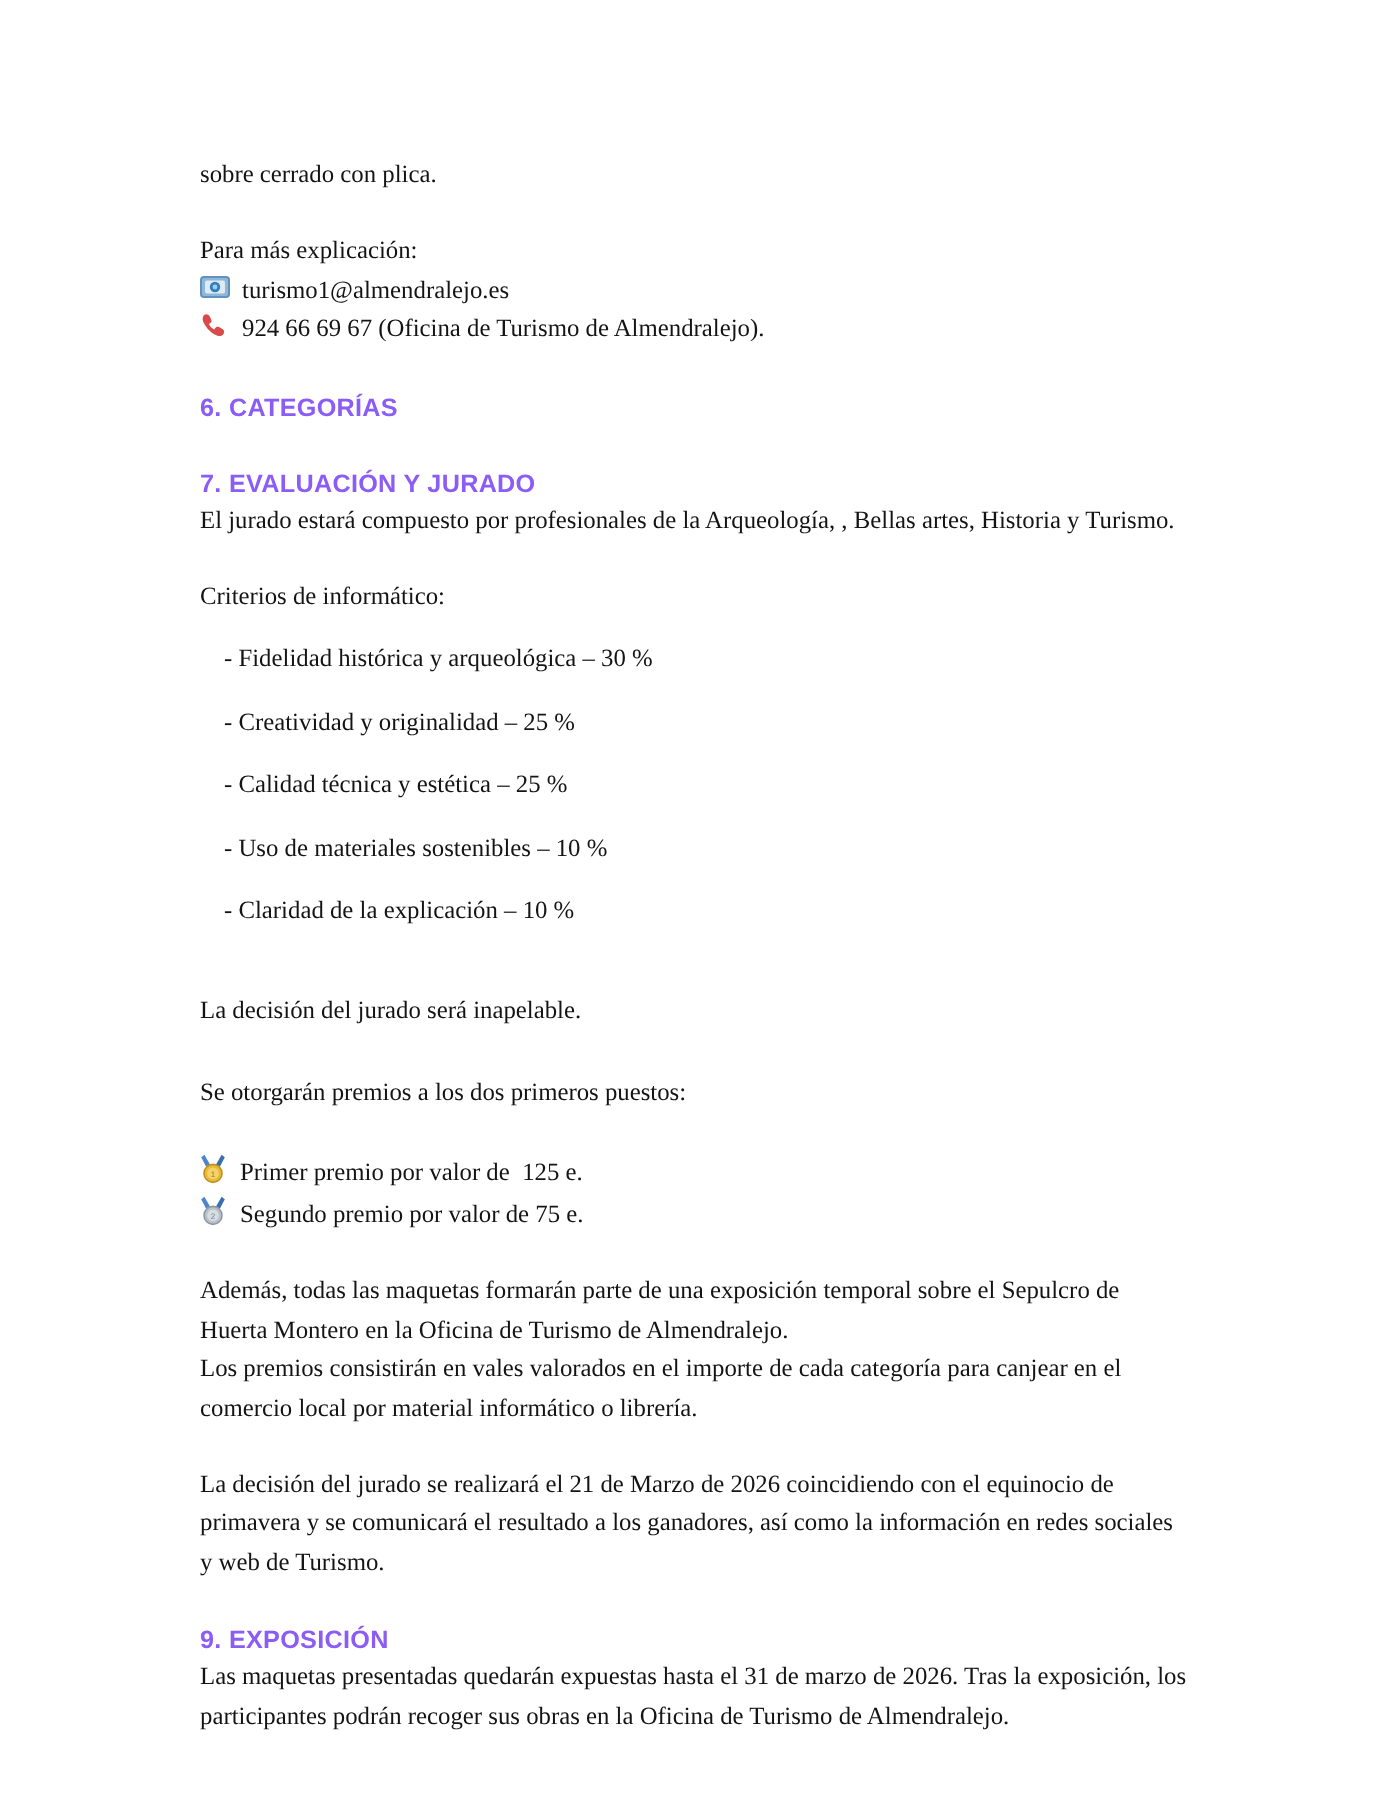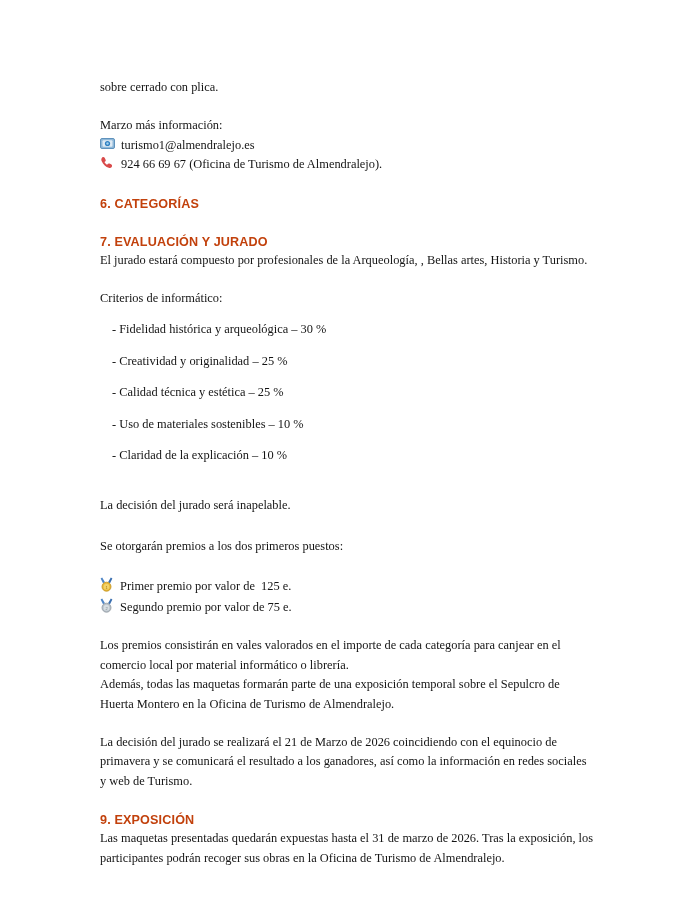--- a/index.html
+++ b/index.html
@@ -33,21 +33,21 @@
     margin: 0;
     padding: 0;
   }
   .gap-sm { height: 19px; }
   .gap-md { height: 21px; }
 
   h2.section-heading {
     font-family: "Liberation Sans", "DejaVu Sans", sans-serif;
     font-size: 12.6px;
     font-weight: bold;
-    color: #c2410c;
+    color: #8b5cf6;
     letter-spacing: 0.15px;
     margin: 0;
     padding: 0;
     line-height: 17px;
   }
 
   .contact-line {
     display: flex;
     align-items: baseline;
     gap: 6px;
@@ -100,21 +100,21 @@
 </head>
 <body>
 
 <div class="page">
   <div class="doc-body">
 
     <p class="para">sobre cerrado con plica.</p>
 
     <div class="gap-sm"></div>
 
-    <p class="para">Marzo más información:</p>
+    <p class="para">Para más explicación:</p>
 
     <div class="contact-line">
       <span class="icon-slot icon-email">
         <svg width="15" height="13" viewBox="0 0 15 13">
           <rect x="0.5" y="1.5" width="14" height="10" rx="1.5" fill="#8fb8d8" stroke="#5f92bd" stroke-width="1"></rect>
           <rect x="2.5" y="3.2" width="10" height="6.6" rx="1" fill="#dfeaf4"></rect>
           <circle cx="7.5" cy="6.5" r="2.6" fill="#2f7fc1"></circle>
           <circle cx="7.5" cy="6.5" r="1.2" fill="#9fd0ef"></circle>
         </svg>
       </span>
@@ -182,22 +182,22 @@
           <circle cx="6.5" cy="9.7" r="4.5" fill="#b9c2ca" stroke="#8e989f" stroke-width="0.8"></circle>
           <circle cx="6.5" cy="9.7" r="2.9" fill="#d7dee3"></circle>
           <text x="6.5" y="11.5" font-size="4" text-anchor="middle" fill="#79838a" font-family="Liberation Sans, sans-serif">2</text>
         </svg>
       </span>
       <span class="contact-text">Segundo premio por valor de 75 e.</span>
     </div>
 
     <div class="gap-sm"></div>
 
+    <p class="para">Además, todas las maquetas formarán parte de una exposición temporal sobre el Sepulcro de Huerta Montero en la Oficina de Turismo de Almendralejo.</p>
     <p class="para">Los premios consistirán en vales valorados en el importe de cada categoría para canjear en el comercio local por material informático o librería.</p>
-    <p class="para">Además, todas las maquetas formarán parte de una exposición temporal sobre el Sepulcro de Huerta Montero en la Oficina de Turismo de Almendralejo.</p>
 
     <div class="gap-sm"></div>
 
     <p class="para">La decisión  del jurado se realizará el 21 de Marzo de 2026 coincidiendo con el equinocio de primavera  y se comunicará el resultado a los ganadores, así como la información en redes sociales y web de Turismo.</p>
 
     <div class="gap-md"></div>
 
     <h2 class="section-heading">9. EXPOSICIÓN</h2>
     <p class="para">Las maquetas presentadas quedarán expuestas hasta el 31 de marzo de 2026. Tras la exposición, los participantes podrán recoger sus obras en la Oficina de Turismo de Almendralejo.</p>
 

